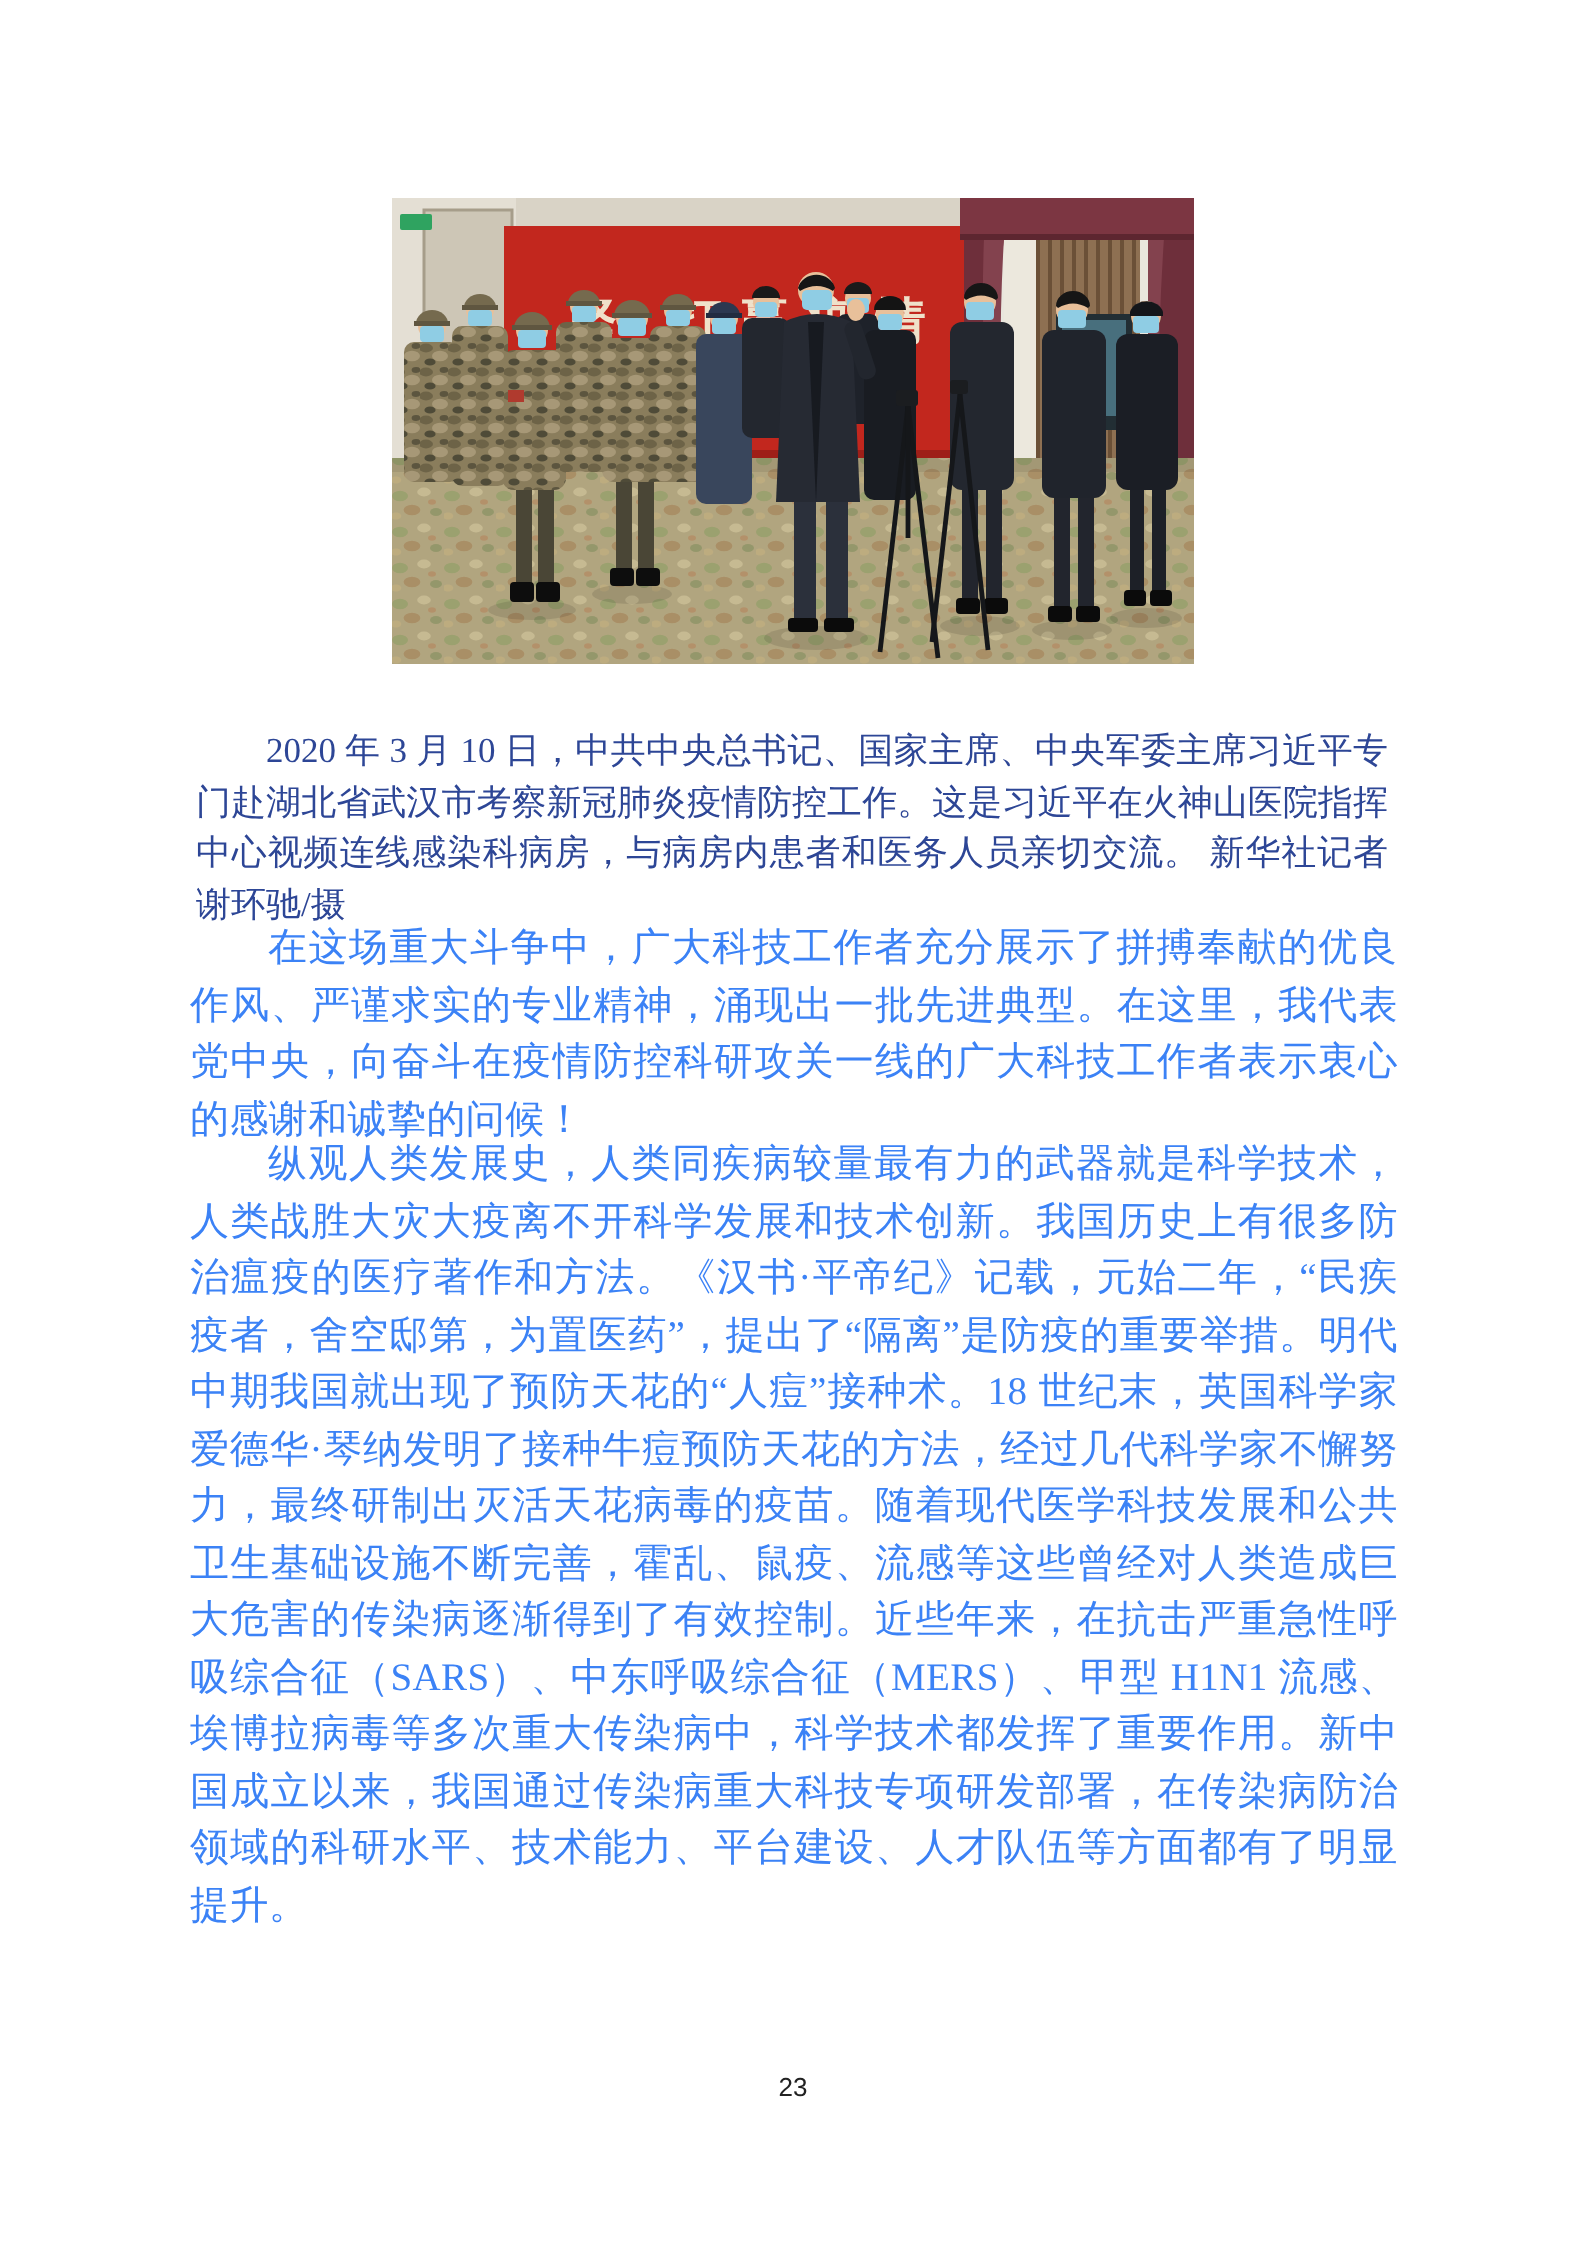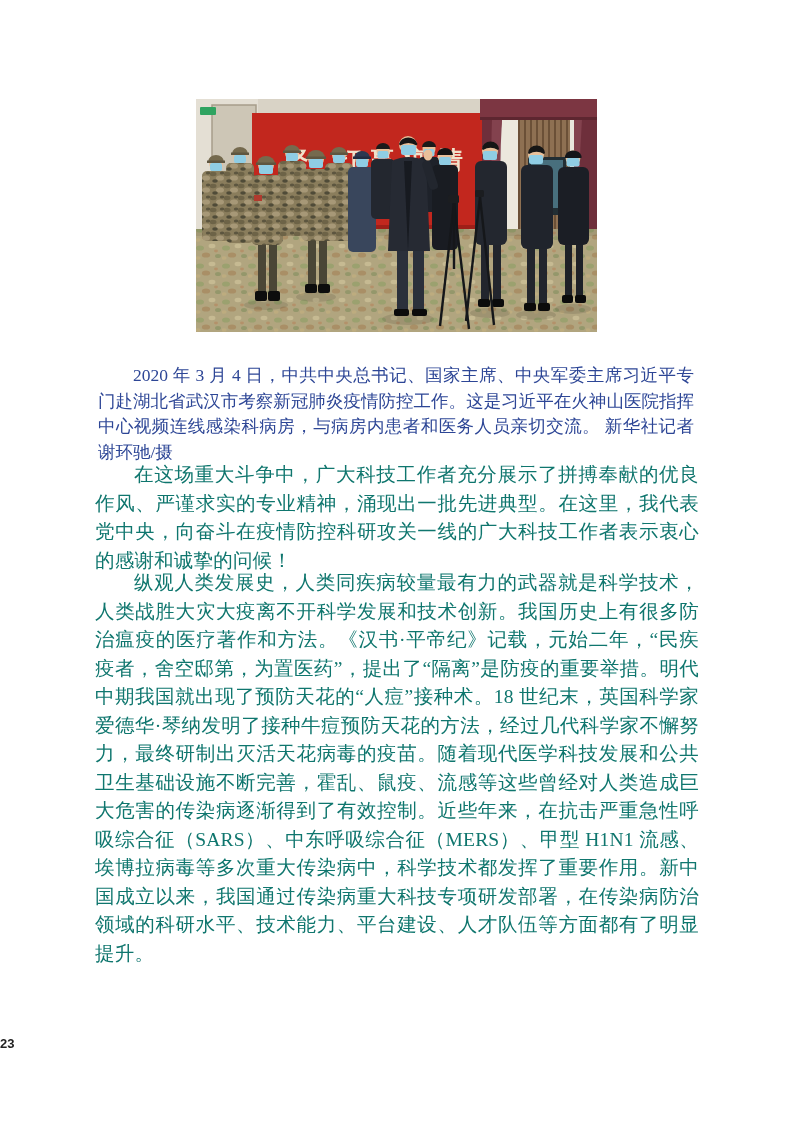--- a/index.html
+++ b/index.html
@@ -35,41 +35,40 @@
     line-height: 25.5px;
     text-align: justify;
     text-justify: inter-ideograph;
     text-indent: 2em;
   }
   .body-para {
     position: absolute;
     left: 95px;
     width: 604px;
     margin: 0;
-    color: #0f766e;
+    color: #3b82f6;
     font-size: 19.5px;
     line-height: 28.5px;
     text-align: justify;
     text-justify: inter-ideograph;
     text-indent: 2em;
     letter-spacing: 0.2px;
   }
   .para-1 { top: 461px; }
   .para-2 { top: 569px; }
 
   .page-number {
     position: absolute;
     top: 1036px;
     left: 0;
     width: 100%;
-    text-align: left;
+    text-align: center;
     font-family: "Liberation Sans", "DejaVu Sans", sans-serif;
     font-size: 13px;
     color: #222;
-    font-weight: bold;
   }
 </style>
 </head>
 <body>
 
 <div class="page">
 
   <figure class="news-photo">
     <svg viewBox="0 0 401 233" preserveAspectRatio="none">
       <defs>
@@ -258,21 +257,21 @@
         <line x1="258" y1="104" x2="273" y2="230"></line>
         <line x1="258" y1="104" x2="258" y2="170"></line>
         <line x1="284" y1="98" x2="270" y2="222"></line>
         <line x1="284" y1="98" x2="298" y2="226"></line>
       </g>
       <rect x="252" y="96" width="11" height="8" rx="1.5" fill="#1b1d20"></rect>
       <rect x="279" y="91" width="9" height="7" rx="1.5" fill="#1b1d20"></rect>
     </svg>
   </figure>
 
-  <p class="caption">2020 年 3 月 4 日，中共中央总书记、国家主席、中央军委主席习近平专门赴湖北省武汉市考察新冠肺炎疫情防控工作。这是习近平在火神山医院指挥中心视频连线感染科病房，与病房内患者和医务人员亲切交流。 新华社记者 谢环驰/摄</p>
+  <p class="caption">2020 年 3 月 10 日，中共中央总书记、国家主席、中央军委主席习近平专门赴湖北省武汉市考察新冠肺炎疫情防控工作。这是习近平在火神山医院指挥中心视频连线感染科病房，与病房内患者和医务人员亲切交流。 新华社记者 谢环驰/摄</p>
 
   <p class="body-para para-1">在这场重大斗争中，广大科技工作者充分展示了拼搏奉献的优良作风、严谨求实的专业精神，涌现出一批先进典型。在这里，我代表党中央，向奋斗在疫情防控科研攻关一线的广大科技工作者表示衷心的感谢和诚挚的问候！</p>
 
   <p class="body-para para-2">纵观人类发展史，人类同疾病较量最有力的武器就是科学技术，人类战胜大灾大疫离不开科学发展和技术创新。我国历史上有很多防治瘟疫的医疗著作和方法。《汉书·平帝纪》记载，元始二年，“民疾疫者，舍空邸第，为置医药”，提出了“隔离”是防疫的重要举措。明代中期我国就出现了预防天花的“人痘”接种术。18 世纪末，英国科学家爱德华·琴纳发明了接种牛痘预防天花的方法，经过几代科学家不懈努力，最终研制出灭活天花病毒的疫苗。随着现代医学科技发展和公共卫生基础设施不断完善，霍乱、鼠疫、流感等这些曾经对人类造成巨大危害的传染病逐渐得到了有效控制。近些年来，在抗击严重急性呼吸综合征（SARS）、中东呼吸综合征（MERS）、甲型 H1N1 流感、埃博拉病毒等多次重大传染病中，科学技术都发挥了重要作用。新中国成立以来，我国通过传染病重大科技专项研发部署，在传染病防治领域的科研水平、技术能力、平台建设、人才队伍等方面都有了明显提升。</p>
 
   <div class="page-number">23</div>
 
 </div>
 
 </body></html>

